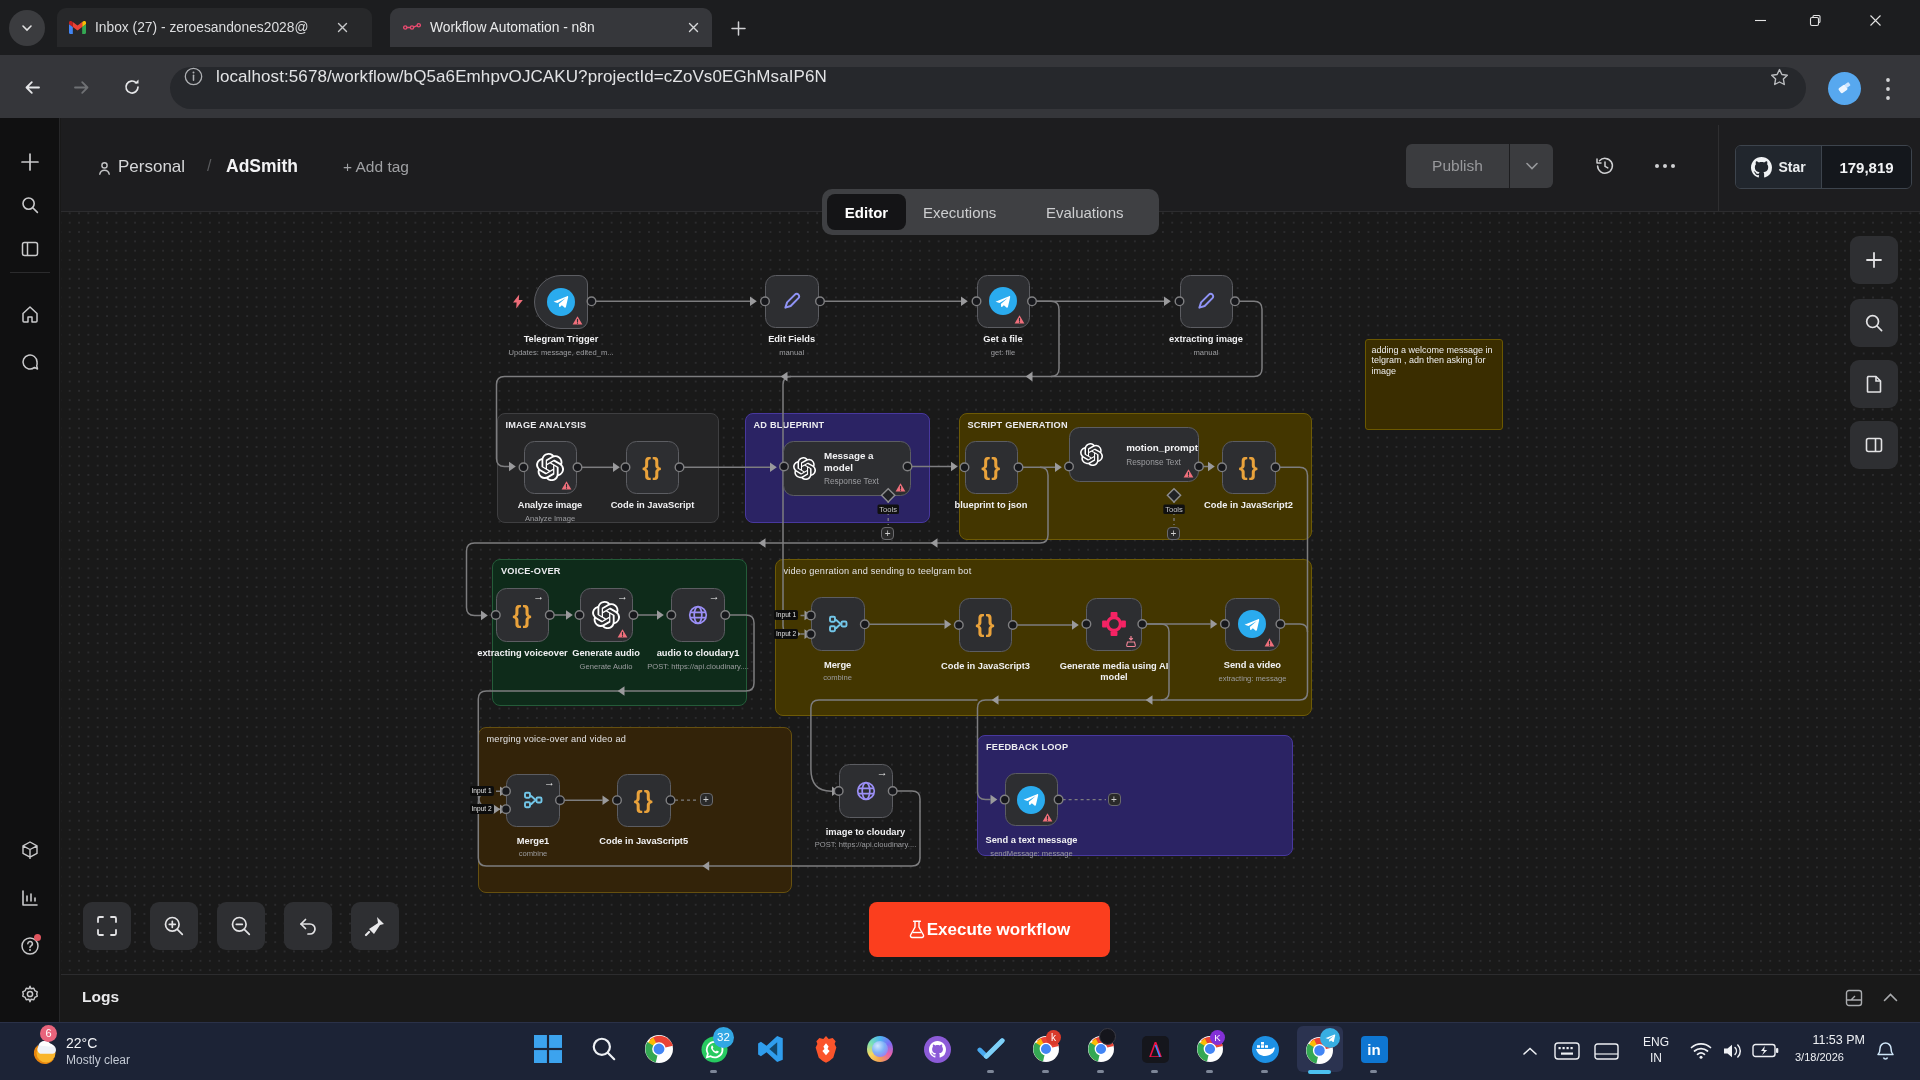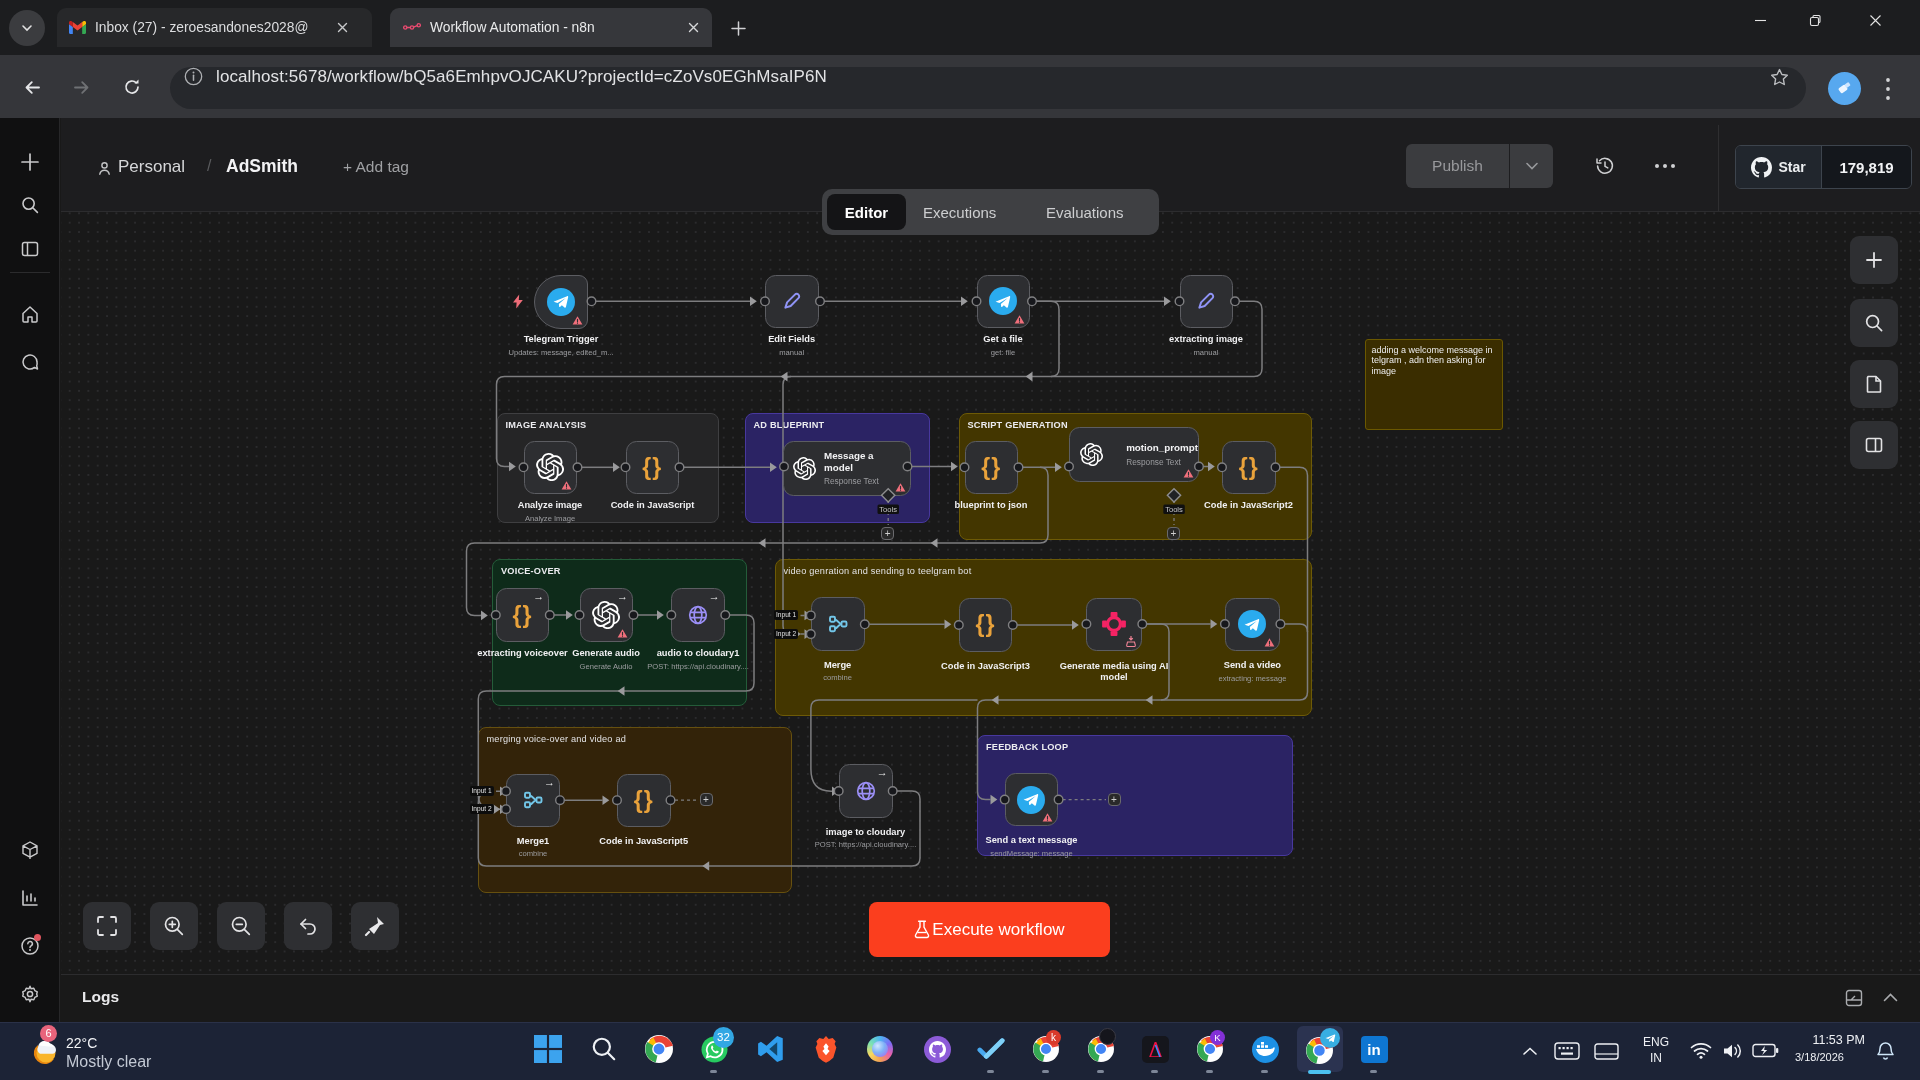--- a/index.html
+++ b/index.html
@@ -644,21 +644,21 @@
           <path d="M13 2l7 7-4 1-6 9-5-5 9-6z" fill="#e9e9eb"></path>
           <path d="M5 17l-3 3" stroke="#e9e9eb" stroke-width="2.2" stroke-linecap="round"></path>
         </svg>
       </div>
 
 <div class="abs" style="left:869px;top:902px;width:241px;height:55px;background:#fb3e1e;border-radius:8px;display:flex;align-items:center;justify-content:center">
   <svg width="16" height="19" viewBox="0 0 16 19">
           <path d="M4.6 1.2h6.8M6 1.4v5.8L1.6 15a1.7 1.7 0 0 0 1.5 2.5h9.8a1.7 1.7 0 0 0 1.5-2.5L10 7.2V1.4" stroke="#fff" stroke-width="1.4" fill="none" stroke-linecap="round" stroke-linejoin="round"></path>
           <path d="M3.6 12.5h8.8" stroke="#fff" stroke-width="1.4"></path>
         </svg>
-  <span style="color:#fff;font-size:17px;font-weight:normal;margin-left:2px">Execute workflow</span>
+  <span style="color:#fff;font-size:17px;font-weight:bold;margin-left:2px">Execute workflow</span>
 </div>
 
 <div class="ctlbtn" style="left:1850px;top:236.3px">
         <svg width="20" height="20" viewBox="0 0 20 20">
           <path d="M10 3v14M3 10h14" stroke="#e3e3e5" stroke-width="1.8" stroke-linecap="round"></path>
         </svg>
       </div>
 <div class="ctlbtn" style="left:1850px;top:299px">
         <svg width="20" height="20" viewBox="0 0 20 20">
           <circle cx="8.6" cy="8.6" r="5.9" stroke="#e3e3e5" stroke-width="1.7" fill="none"></circle>
@@ -700,21 +700,21 @@
 <div class="abs" style="left:26px;top:1031px;width:40px;height:40px">
   <svg width="40" height="40" viewBox="0 0 40 40">
         <path d="M8 20a11 11 0 0 0 20 8A14 14 0 0 1 12 14a11 11 0 0 0-4 6z" fill="#e8860f"></path>
         <circle cx="20" cy="22" r="9.5" fill="#f9b52b"></circle>
         <path d="M12 16a7 7 0 0 1 13-2.5A5.5 5.5 0 0 1 30 19c0 1.8-1.2 3.3-3 3.8H14a5 5 0 0 1-2-6.8z" fill="#eef2f7"></path>
         <path d="M13 14.5a6 6 0 0 1 10.5-2A5 5 0 0 1 28 16z" fill="#fdfefe"></path>
       </svg>
   <div class="abs" style="left:14px;top:-6px;width:17px;height:17px;border-radius:50%;background:#e8647c;color:#fff;font-size:11px;text-align:center;line-height:17px">6</div>
 </div>
 <span class="abs" style="left:66px;top:1035px;font-size:14px;color:#f2f3f6">22°C</span>
-<span class="abs" style="left:66px;top:1053px;font-size:16px;color:#c3c9d4">Mostly clear</span>
+<span class="abs" style="left:66px;top:1053px;font-size:12px;color:#c3c9d4">Mostly clear</span>
 <span class="abs" style="left:1795px;top:1033px;width:70px;text-align:right;font-size:12.5px;color:#eef0f4">11:53 PM</span>
 <span class="abs" style="left:1795px;top:1051px;width:70px;text-align:left;font-size:11px;color:#eef0f4">3/18/2026</span>
 
 <svg width="0" height="0" style="position:absolute">
       <defs>
 <g id="chrome">
           <circle cx="13" cy="13" r="13" fill="#fff"></circle>
           <path d="M13 13L4.2 4.5A13 13 0 0 1 25.9 10z" fill="#ea4335"></path>
           <path d="M13 13h12.9a13 13 0 0 1-19.5 9.8z" fill="#fbbc05" transform="rotate(120 13 13)"></path>
           <path d="M13 13L2.1 6.5A13 13 0 0 0 10 25.6z" fill="#34a853"></path>

